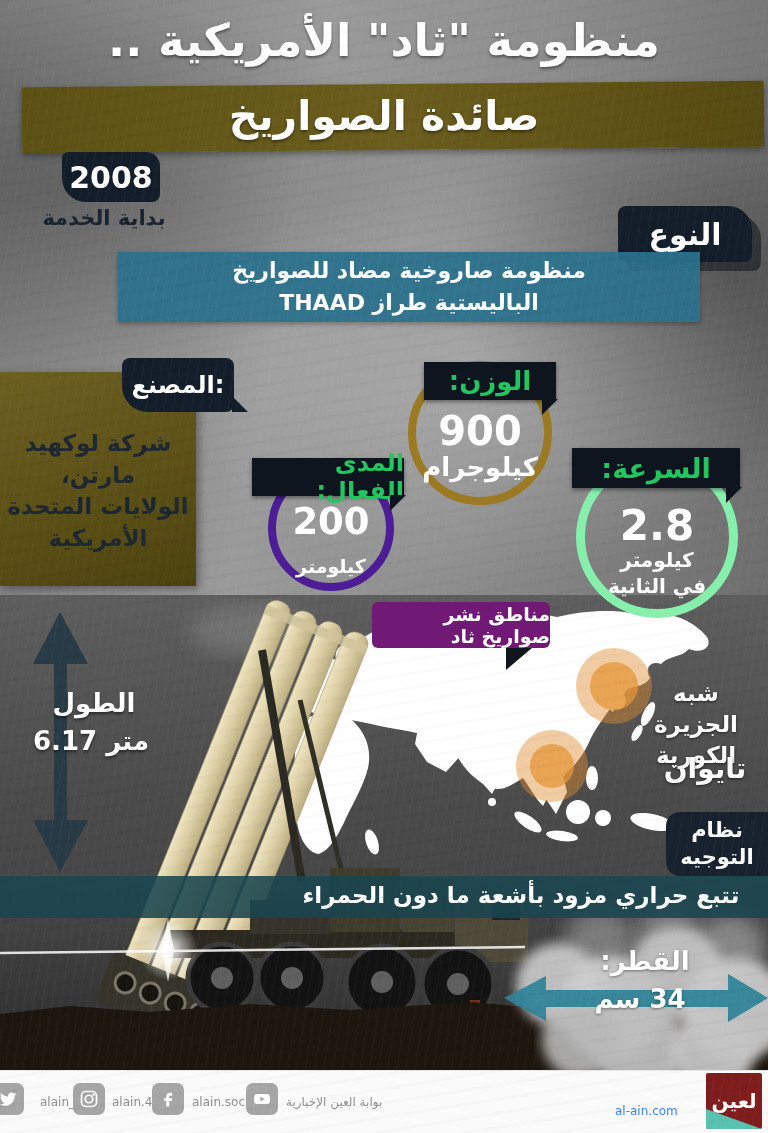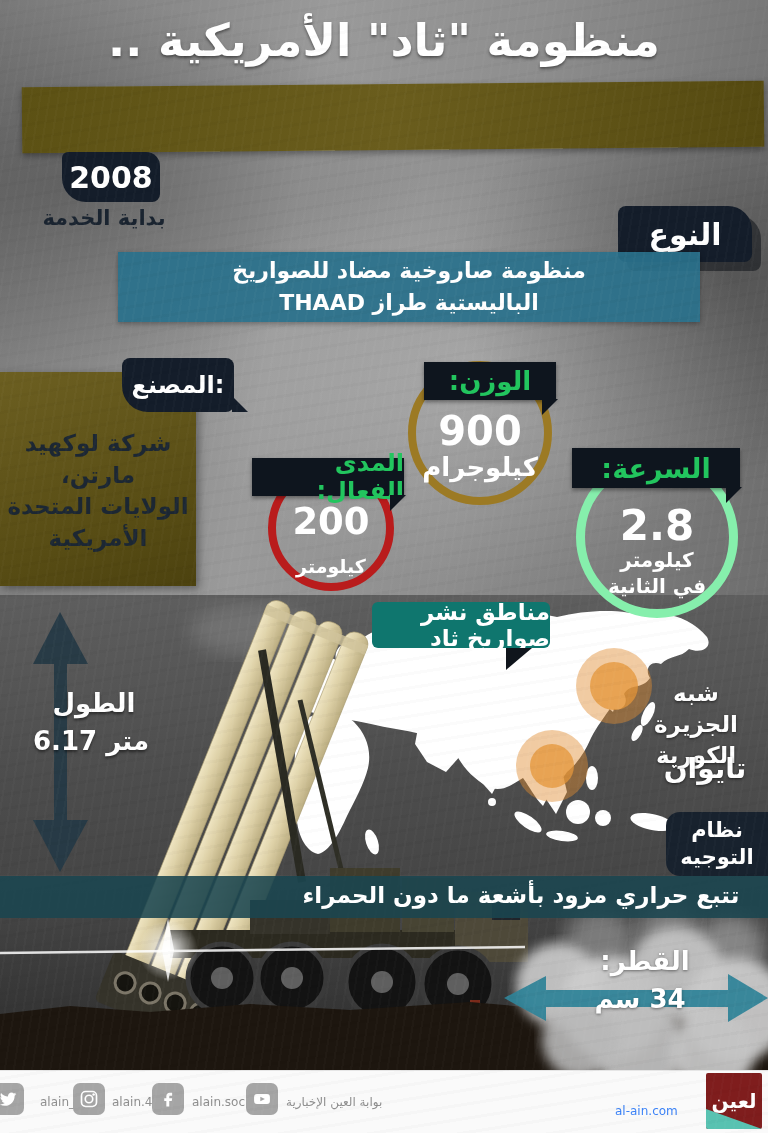--- a/index.html
+++ b/index.html
@@ -74,33 +74,33 @@
   .circle { position:absolute; border-radius:50%; z-index:5;
     display:flex; flex-direction:column; align-items:center; justify-content:center;
     color:#fff; font-weight:bold; text-align:center; }
   .lbl-weight { left:424px; top:362px; width:132px; height:38px; font-size:26px; }
   .cir-weight { left:408px; top:361px; width:144px; height:144px;
     border:8px solid #9c7a24; padding-top:26px; }
   .cir-weight .v { font-size:40px; line-height:1.05; }
   .cir-weight .u { font-size:26px; }
   .lbl-range { left:252px; top:458px; width:152px; height:38px; font-size:24px; }
   .cir-range { left:268px; top:465px; width:126px; height:126px;
-    border:8px solid #b91c1c; padding-top:24px;gap:13px; }
+    border:8px solid #4c1d95; padding-top:24px;gap:13px; }
   .cir-range .v { font-size:37px; line-height:1.05; }
   .cir-range .u { font-size:19px; }
   .lbl-speed { left:572px; top:448px; width:168px; height:40px; font-size:27px; }
   .cir-speed { left:576px; top:456px; width:162px; height:162px;
     border:9px solid #86efac; padding-top:30px; }
   .cir-speed .v { font-size:42px; line-height:1.0; }
   .cir-speed .u { font-size:20px; line-height:1.3; }
 
   
   .bubble { position:absolute; left:372px; top:602px; width:178px; height:46px;
-    background:#0f766e; border-radius:6px; color:#fff; font-weight:bold;
-    font-size:23px; display:flex; align-items:center; justify-content:center;
+    background:#701a75; border-radius:6px; color:#fff; font-weight:bold;
+    font-size:19px; display:flex; align-items:center; justify-content:center;
     direction:rtl; z-index:7; }
   .bubble::after { content:""; position:absolute; right:18px; bottom:-22px;
     border-style:solid; border-width:22px 26px 0 0;
     border-color:#10151c transparent transparent transparent; }
   .korea-label { left:628px; top:678px; width:136px; text-align:center;
     font-size:23px; line-height:1.35; text-shadow:0 1px 3px rgba(0,0,0,.6); }
   .taiwan-label { left:646px; top:752px; width:118px; text-align:center;
     font-size:28px; text-shadow:0 1px 3px rgba(0,0,0,.6); }
 
   
@@ -262,20 +262,21 @@
 
     <g>
       <line x1="0" y1="953" x2="525" y2="947" stroke="#ffffff" stroke-width="2.5" opacity=".85"></line>
       <circle cx="168" cy="950" r="30" fill="url(#flareGrad)"></circle>
       <polygon points="168,918 174,950 168,982 162,950" fill="#ffffff" opacity=".8"></polygon>
     </g>
   </svg>
 
   <div class="t rtl title1">منظومة "ثاد" الأمريكية ..</div>
   <div class="olive-band"></div>
+  <div class="t rtl title2">صائدة الصواريخ</div>
 
   <div class="badge badge-2008">2008</div>
   <div class="t rtl service-label">بداية الخدمة</div>
 
   <div class="badge badge-type">النوع</div>
   <div class="type-band">
     <span>منظومة صاروخية مضاد للصواريخ</span>
     <span>الباليستية طراز THAAD</span>
   </div>
 

